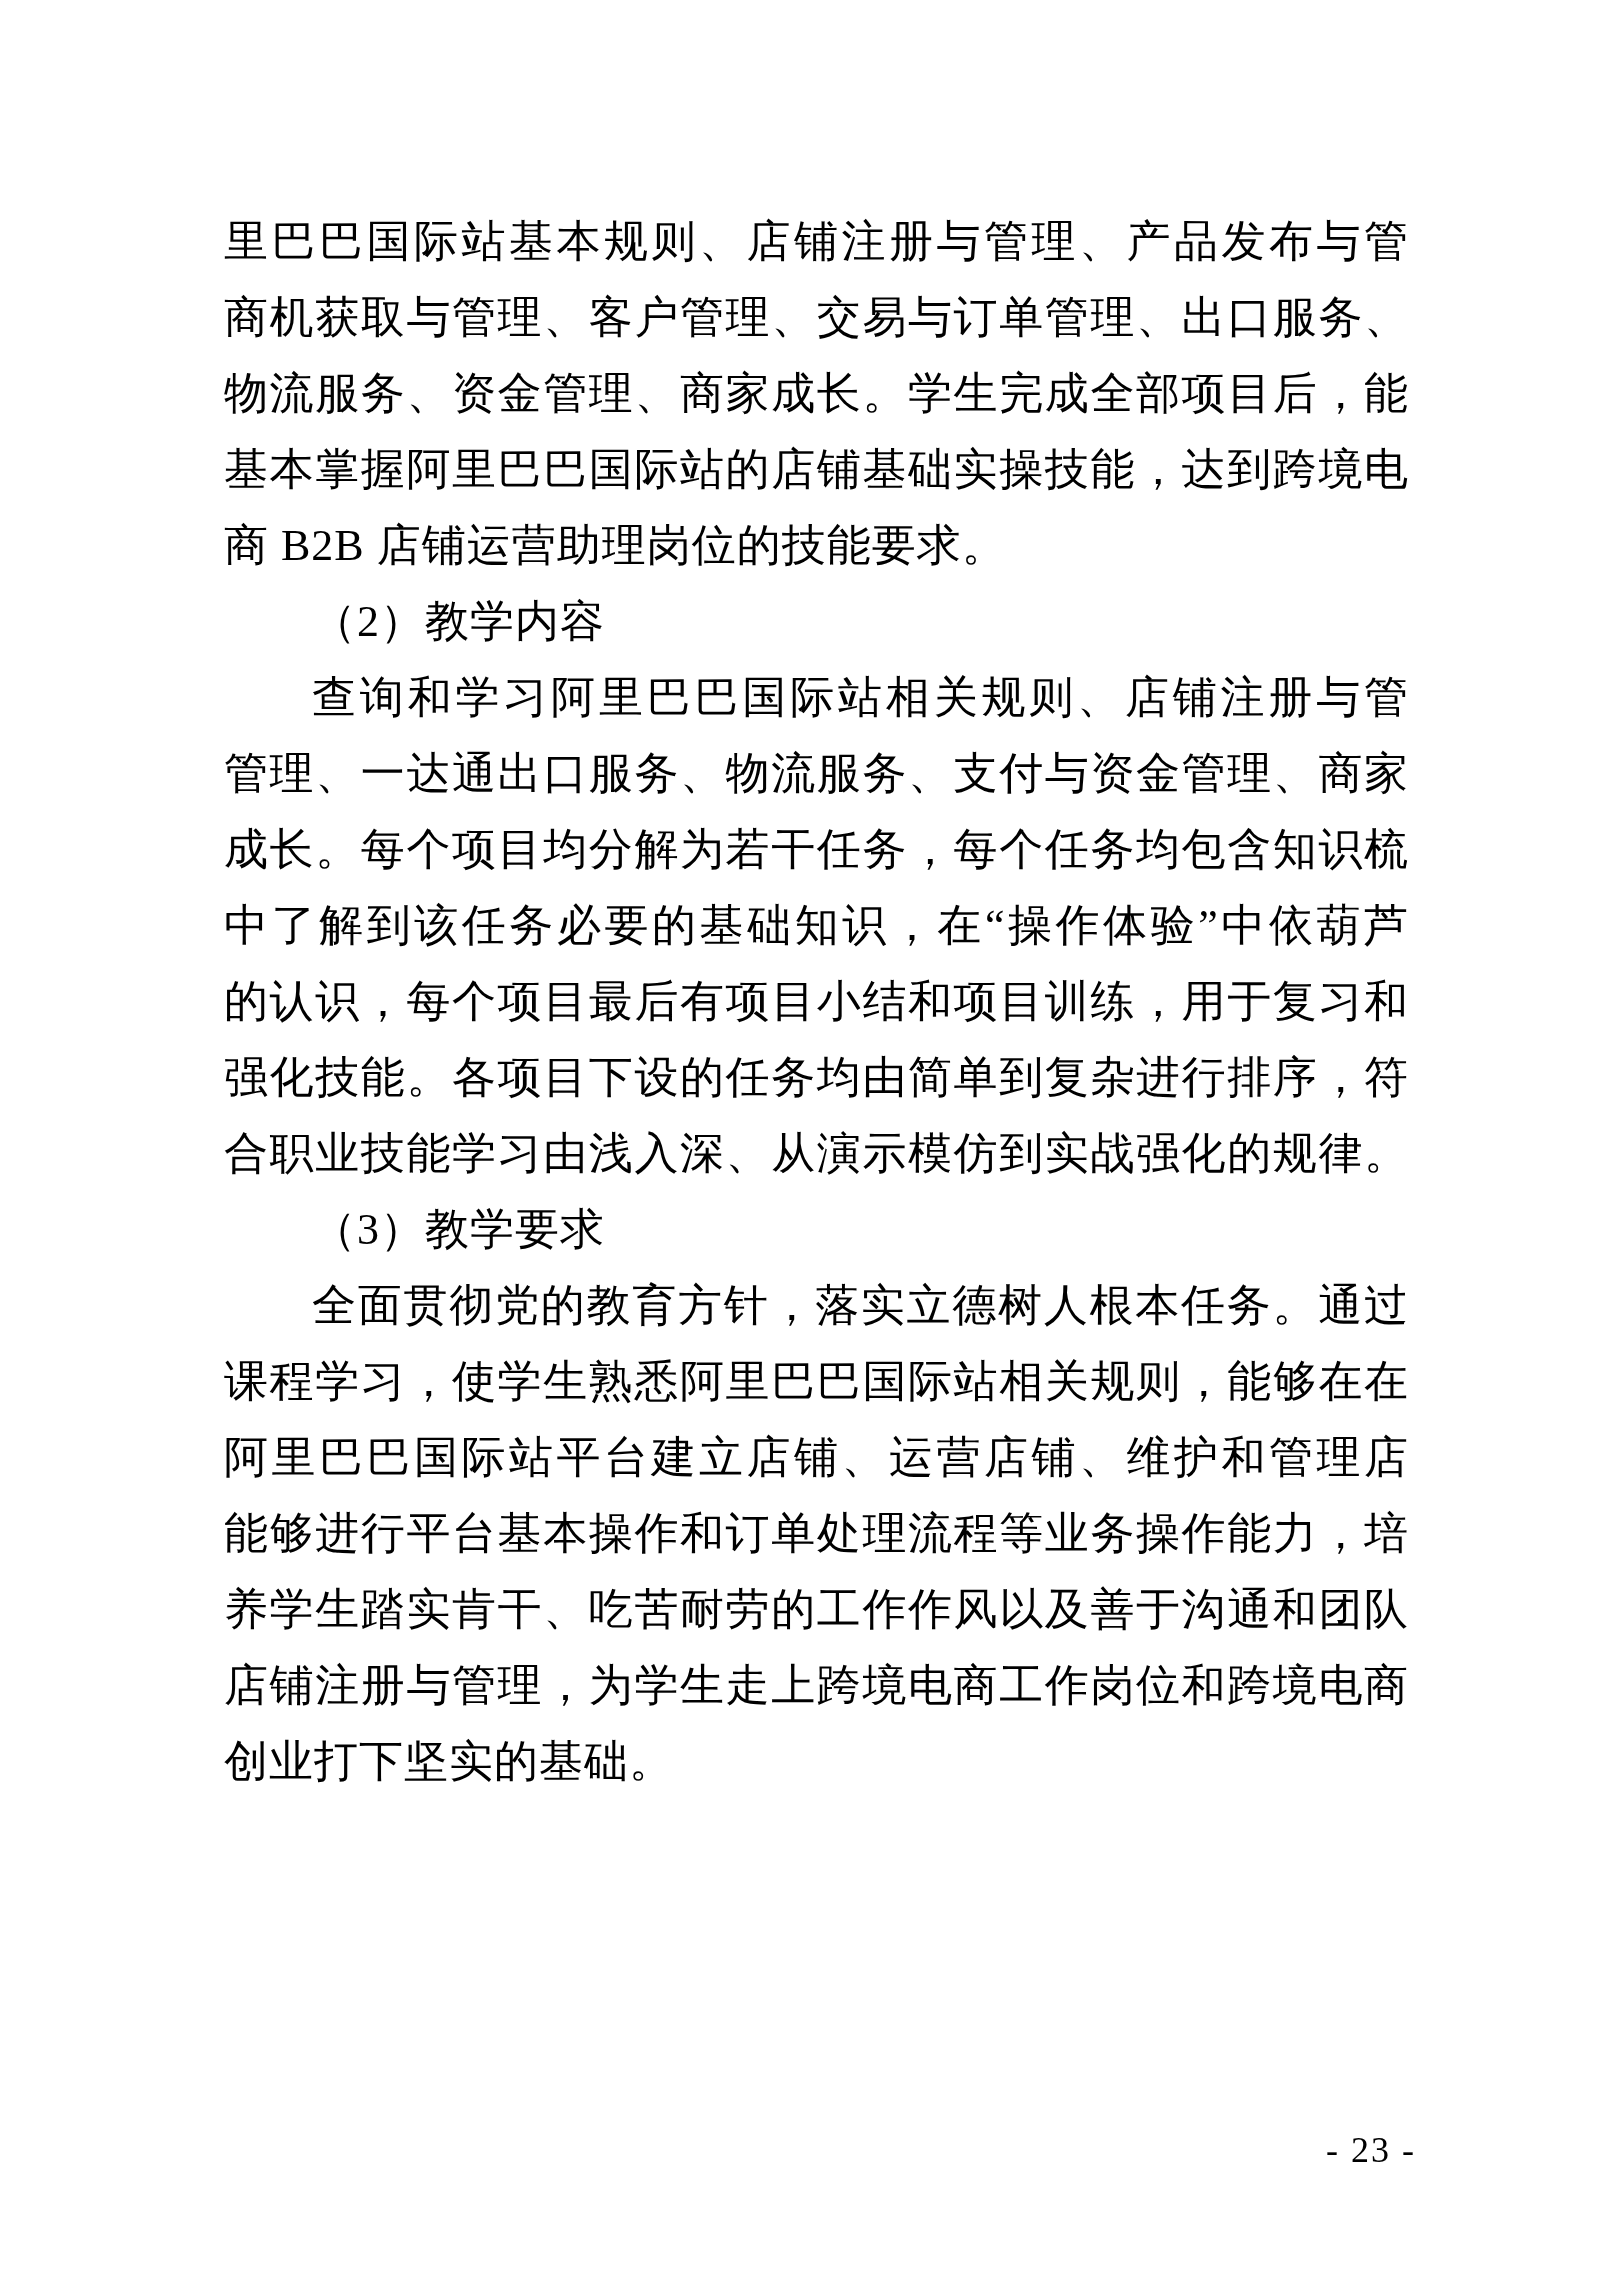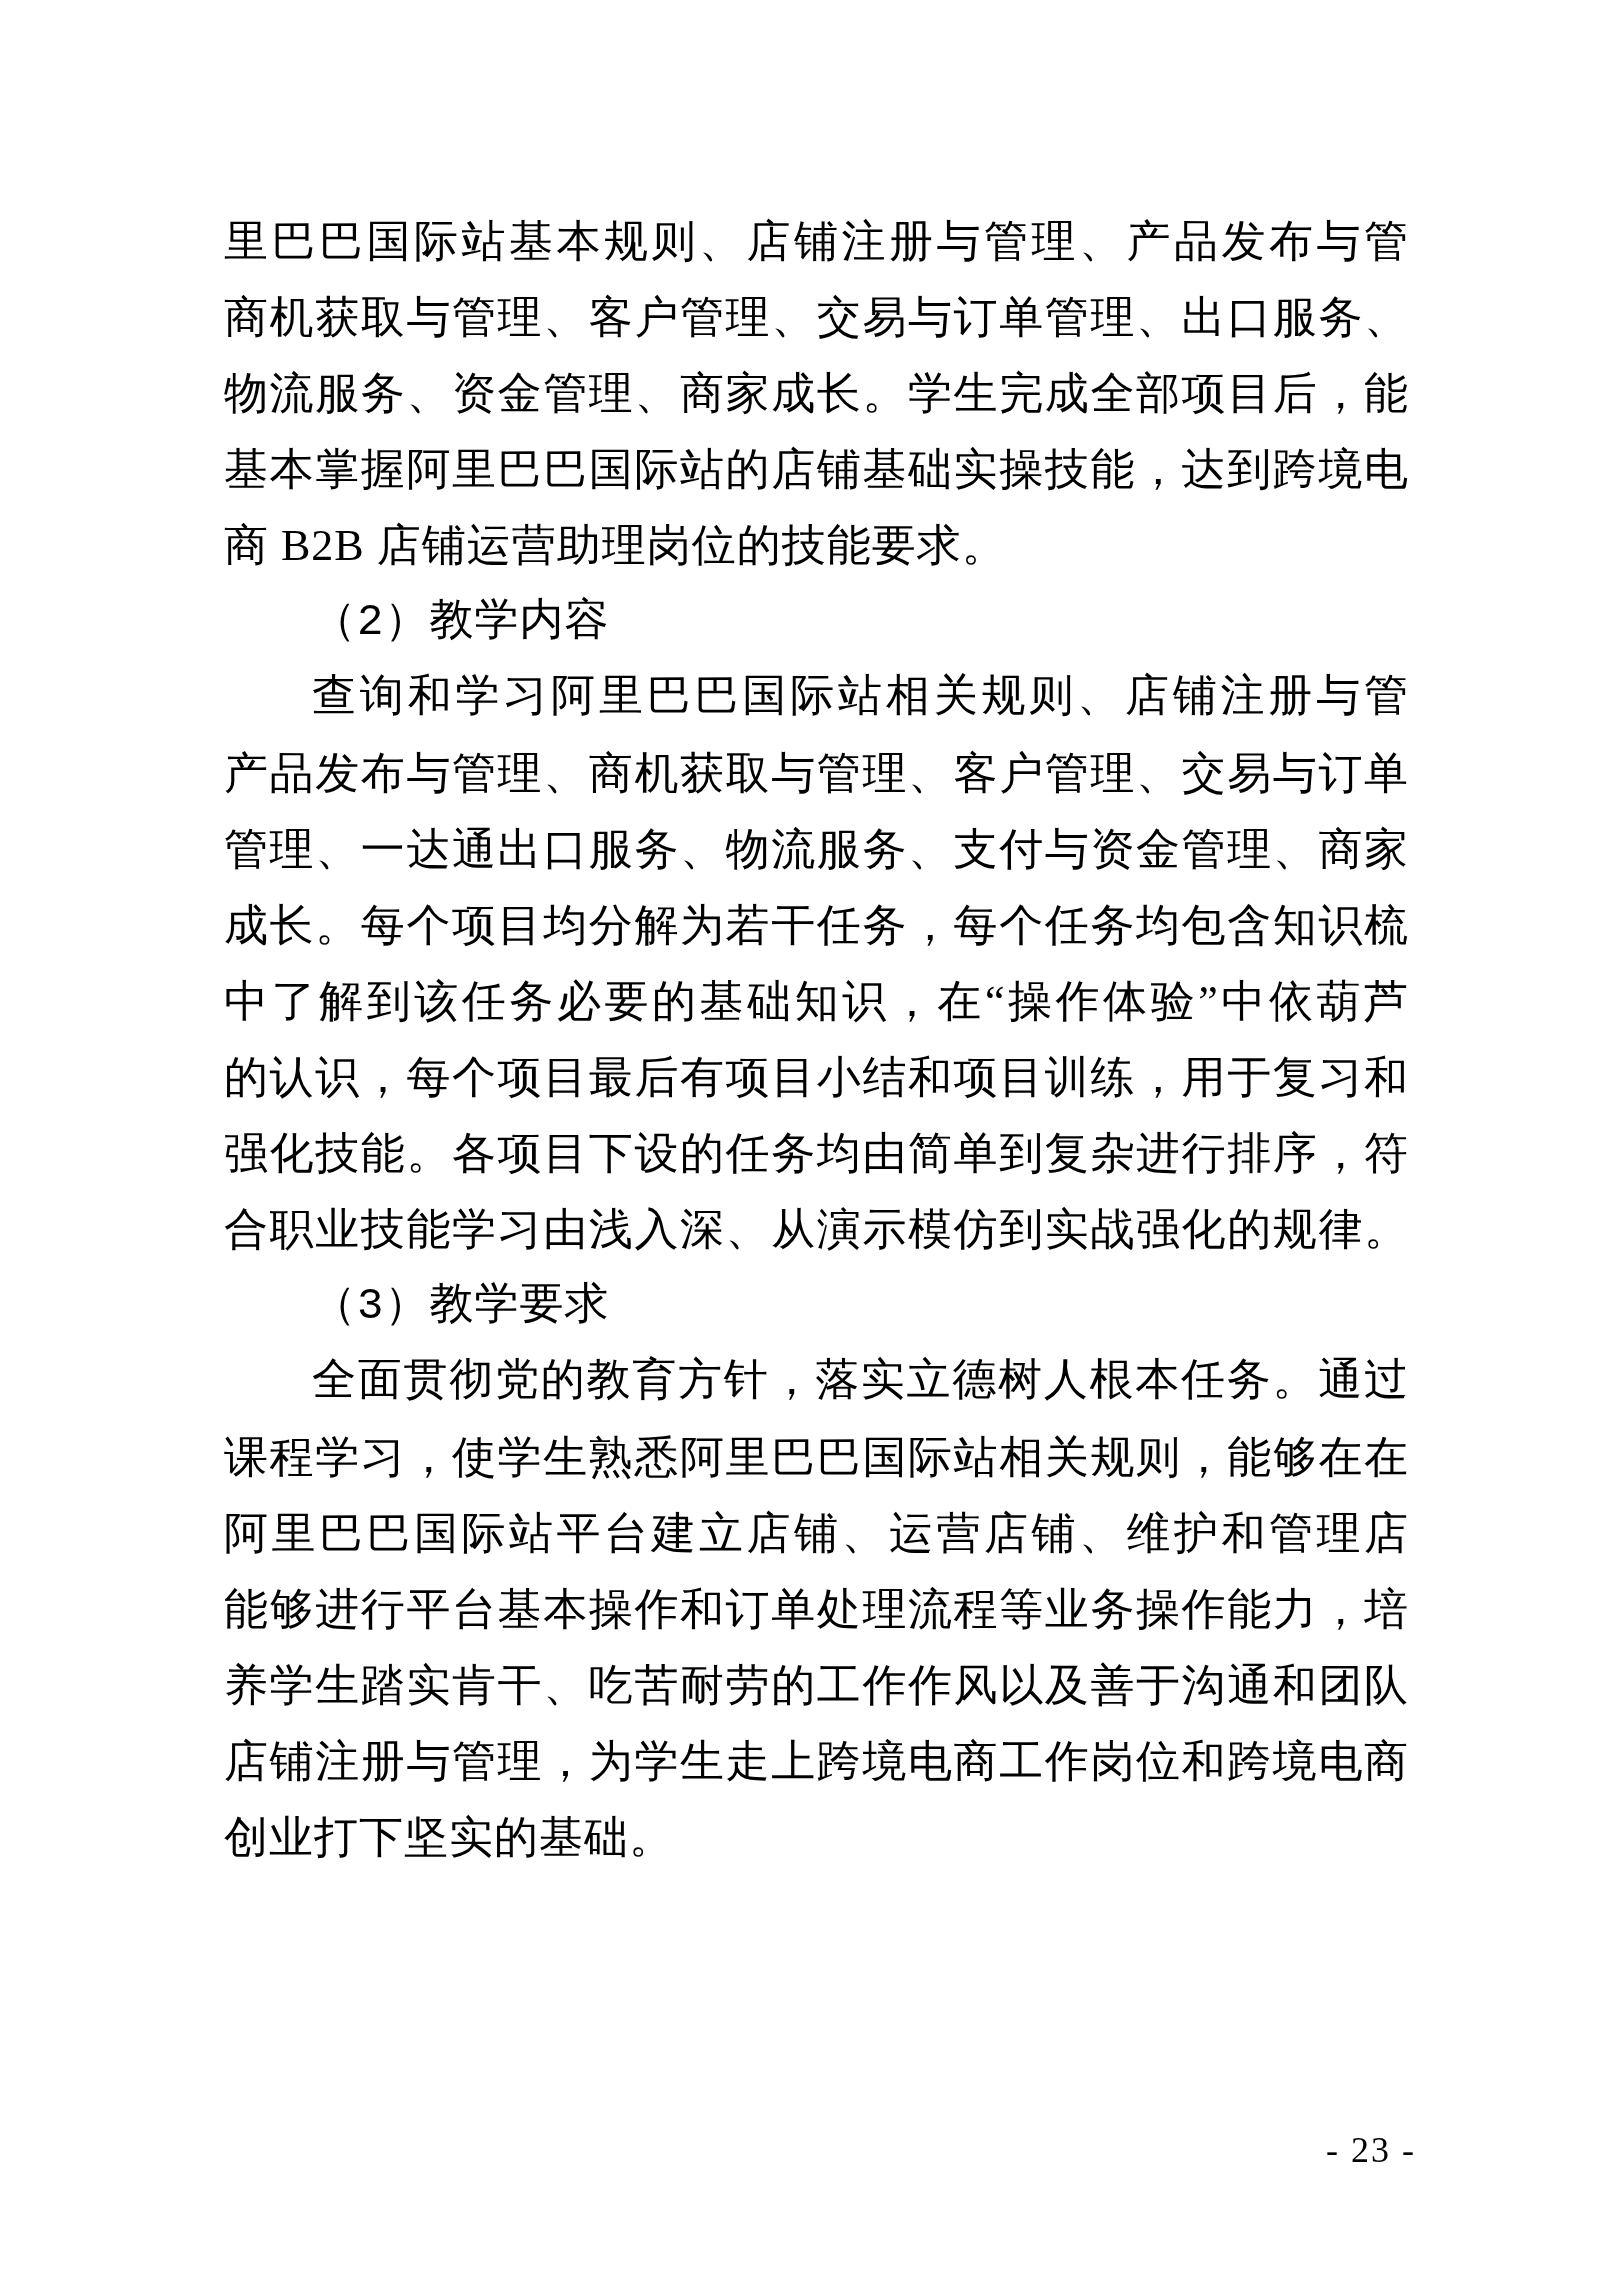--- a/index.html
+++ b/index.html
@@ -31,21 +31,20 @@
     white-space: nowrap;
   }
   .fill {
     white-space: normal;
     letter-spacing: 0;
     text-align: justify;
     text-align-last: justify;
   }
   .indent {
     text-indent: 88px;
-    font-family: Liberation Mono, monospace;
   }
   .footer {
     position: absolute;
     top: 2129px;
     left: 1220px;
     width: 196px;
     font-size: 36px;
     line-height: 43px;
     text-align: right;
     letter-spacing: 2px;
@@ -56,21 +55,20 @@
 
 <div class="page">
   <div class="content">
     <div class="line fill">里巴巴国际站基本规则、店铺注册与管理、产品发布与管理、</div>
     <div class="line fill">商机获取与管理、客户管理、交易与订单管理、出口服务、</div>
     <div class="line fill">物流服务、资金管理、商家成长。学生完成全部项目后，能</div>
     <div class="line fill">基本掌握阿里巴巴国际站的店铺基础实操技能，达到跨境电</div>
     <div class="line">商 B2B 店铺运营助理岗位的技能要求。</div>
     <div class="line indent">（2）教学内容</div>
     <div class="line indent fill">查询和学习阿里巴巴国际站相关规则、店铺注册与管理、</div>
-    <div class="line fill">产品发布与管理、商机获取与管理、客户管理、交易与订单</div>
     <div class="line fill">管理、一达通出口服务、物流服务、支付与资金管理、商家</div>
     <div class="line fill">成长。每个项目均分解为若干任务，每个任务均包含知识梳</div>
     <div class="line fill">中了解到该任务必要的基础知识，在“操作体验”中依葫芦</div>
     <div class="line fill">的认识，每个项目最后有项目小结和项目训练，用于复习和</div>
     <div class="line fill">强化技能。各项目下设的任务均由简单到复杂进行排序，符</div>
     <div class="line fill">合职业技能学习由浅入深、从演示模仿到实战强化的规律。</div>
     <div class="line indent">（3）教学要求</div>
     <div class="line indent fill">全面贯彻党的教育方针，落实立德树人根本任务。通过</div>
     <div class="line fill">课程学习，使学生熟悉阿里巴巴国际站相关规则，能够在在</div>
     <div class="line fill">阿里巴巴国际站平台建立店铺、运营店铺、维护和管理店铺，</div>

